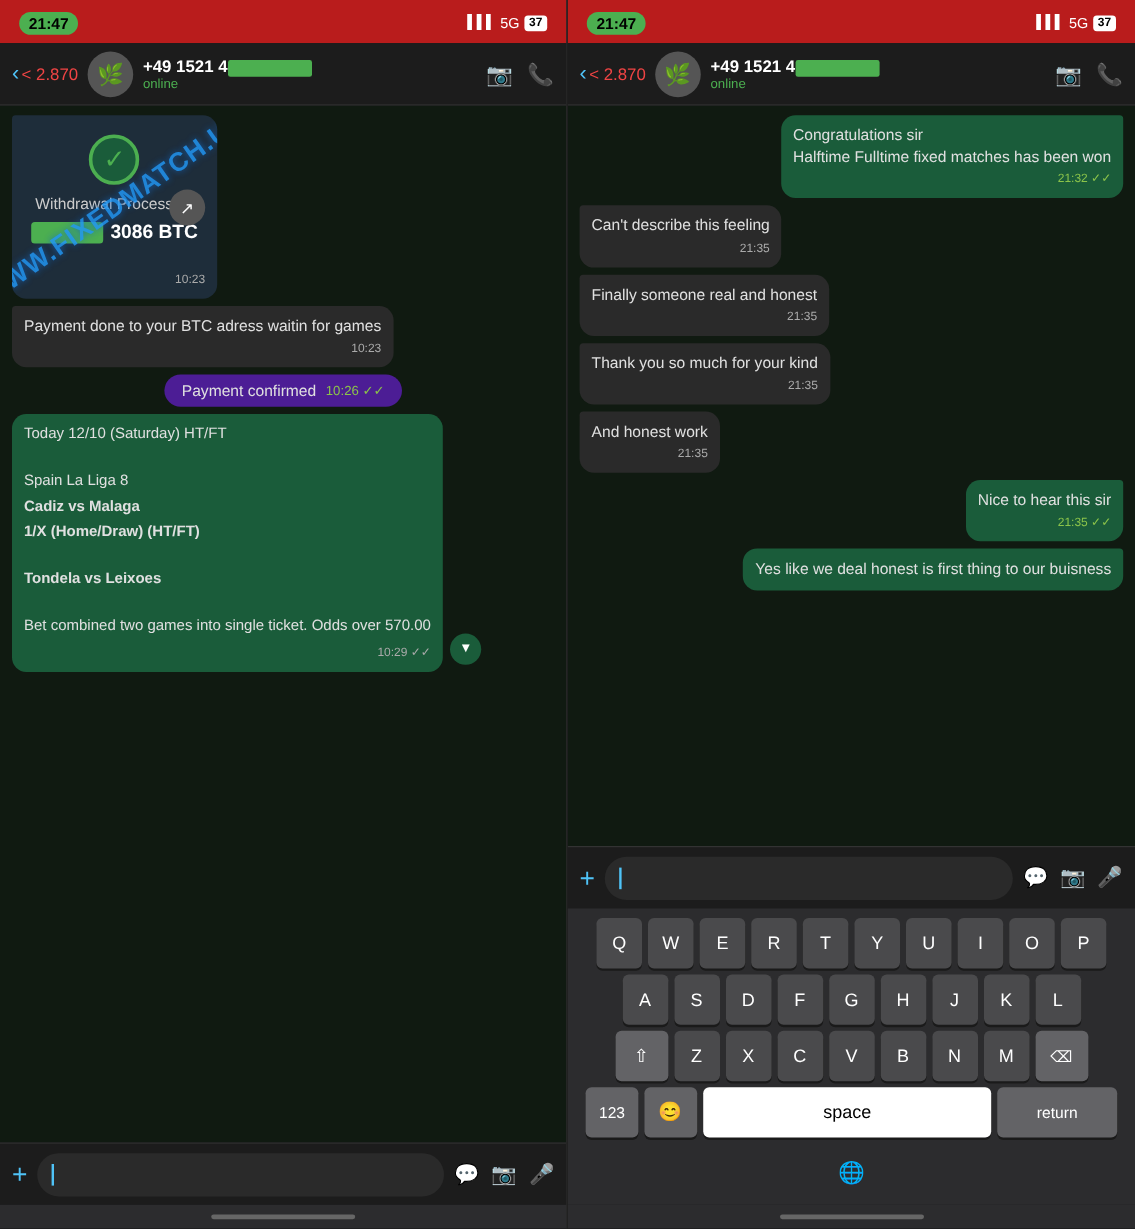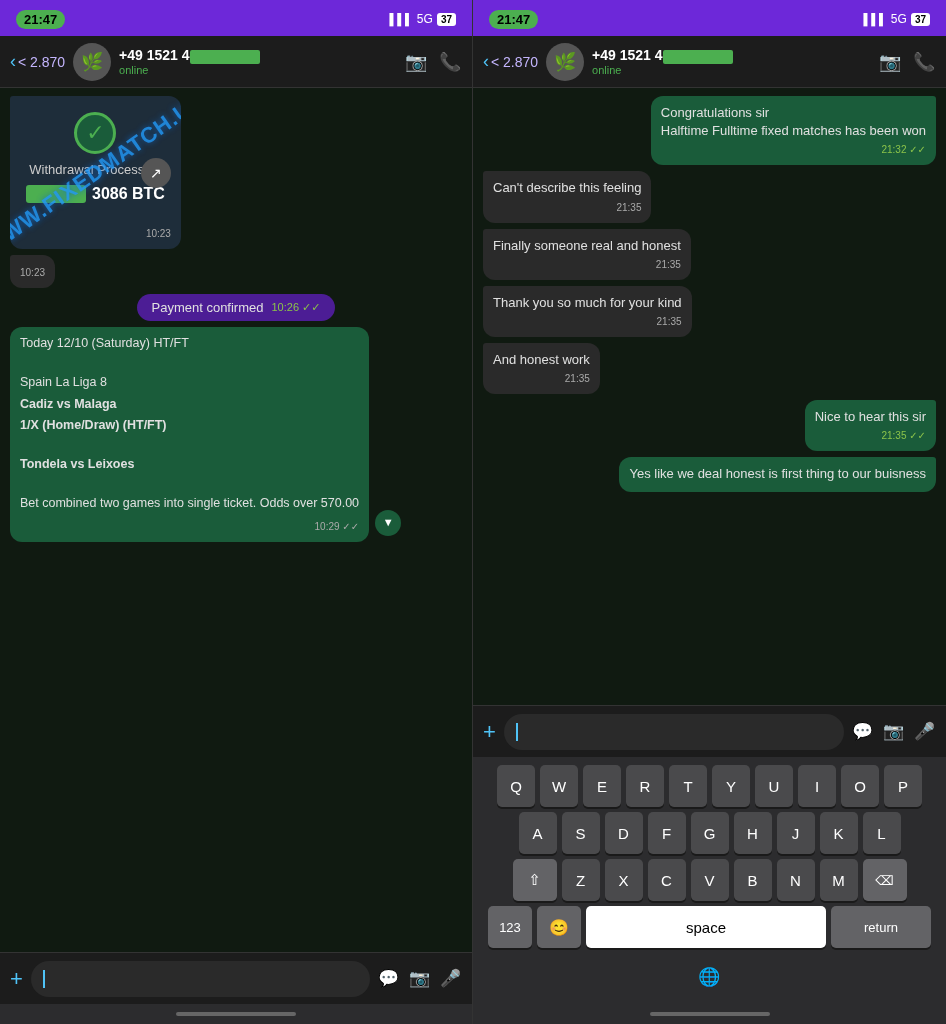--- a/index.html
+++ b/index.html
@@ -23,21 +23,21 @@
       overflow: hidden;
     }
     .phone-left { border-right: 1px solid #333; }
 
     
     .status-bar {
       display: flex;
       justify-content: space-between;
       align-items: center;
       padding: 6px 16px 4px;
-      background: #6d28d9;
+      background: #b91c1c;
       height: 36px;
     }
     .status-time {
       background: #4caf50;
       color: #000;
       font-size: 13px;
       font-weight: 700;
       border-radius: 10px;
       padding: 2px 8px;
     }
@@ -69,21 +69,21 @@
       height: 52px;
     }
     .nav-back {
       color: #4fc3f7;
       font-size: 18px;
       display: flex;
       align-items: center;
       gap: 2px;
     }
     .nav-count {
-      color: #c4b5fd;
+      color: #ef4444;
       font-size: 14px;
     }
     .avatar {
       width: 38px;
       height: 38px;
       border-radius: 50%;
       background: #555;
       overflow: hidden;
       flex-shrink: 0;
       display: flex;
@@ -463,20 +463,21 @@
           <div class="card-share-btn" style="position:absolute;right:10px;top:50%;transform:translateY(-50%);">↗</div>
           <div class="watermark">WWW.FIXEDMATCH.UK</div>
           <div style="padding:4px 10px 8px;text-align:right;">
             <span class="bubble-time">10:23</span>
           </div>
         </div>
       </div>
 
       <div class="bubble-wrap received">
         <div class="bubble received">
+          <span>Payment done to your BTC adress waitin for games</span>
           <div class="bubble-time">10:23</div>
         </div>
       </div>
 
       <div style="display:flex;justify-content:center;">
         <div class="payment-confirmed">
           <span>Payment confirmed</span>
           <span style="color:#8bc34a;font-size:11px;">10:26 ✓✓</span>
         </div>
       </div>

